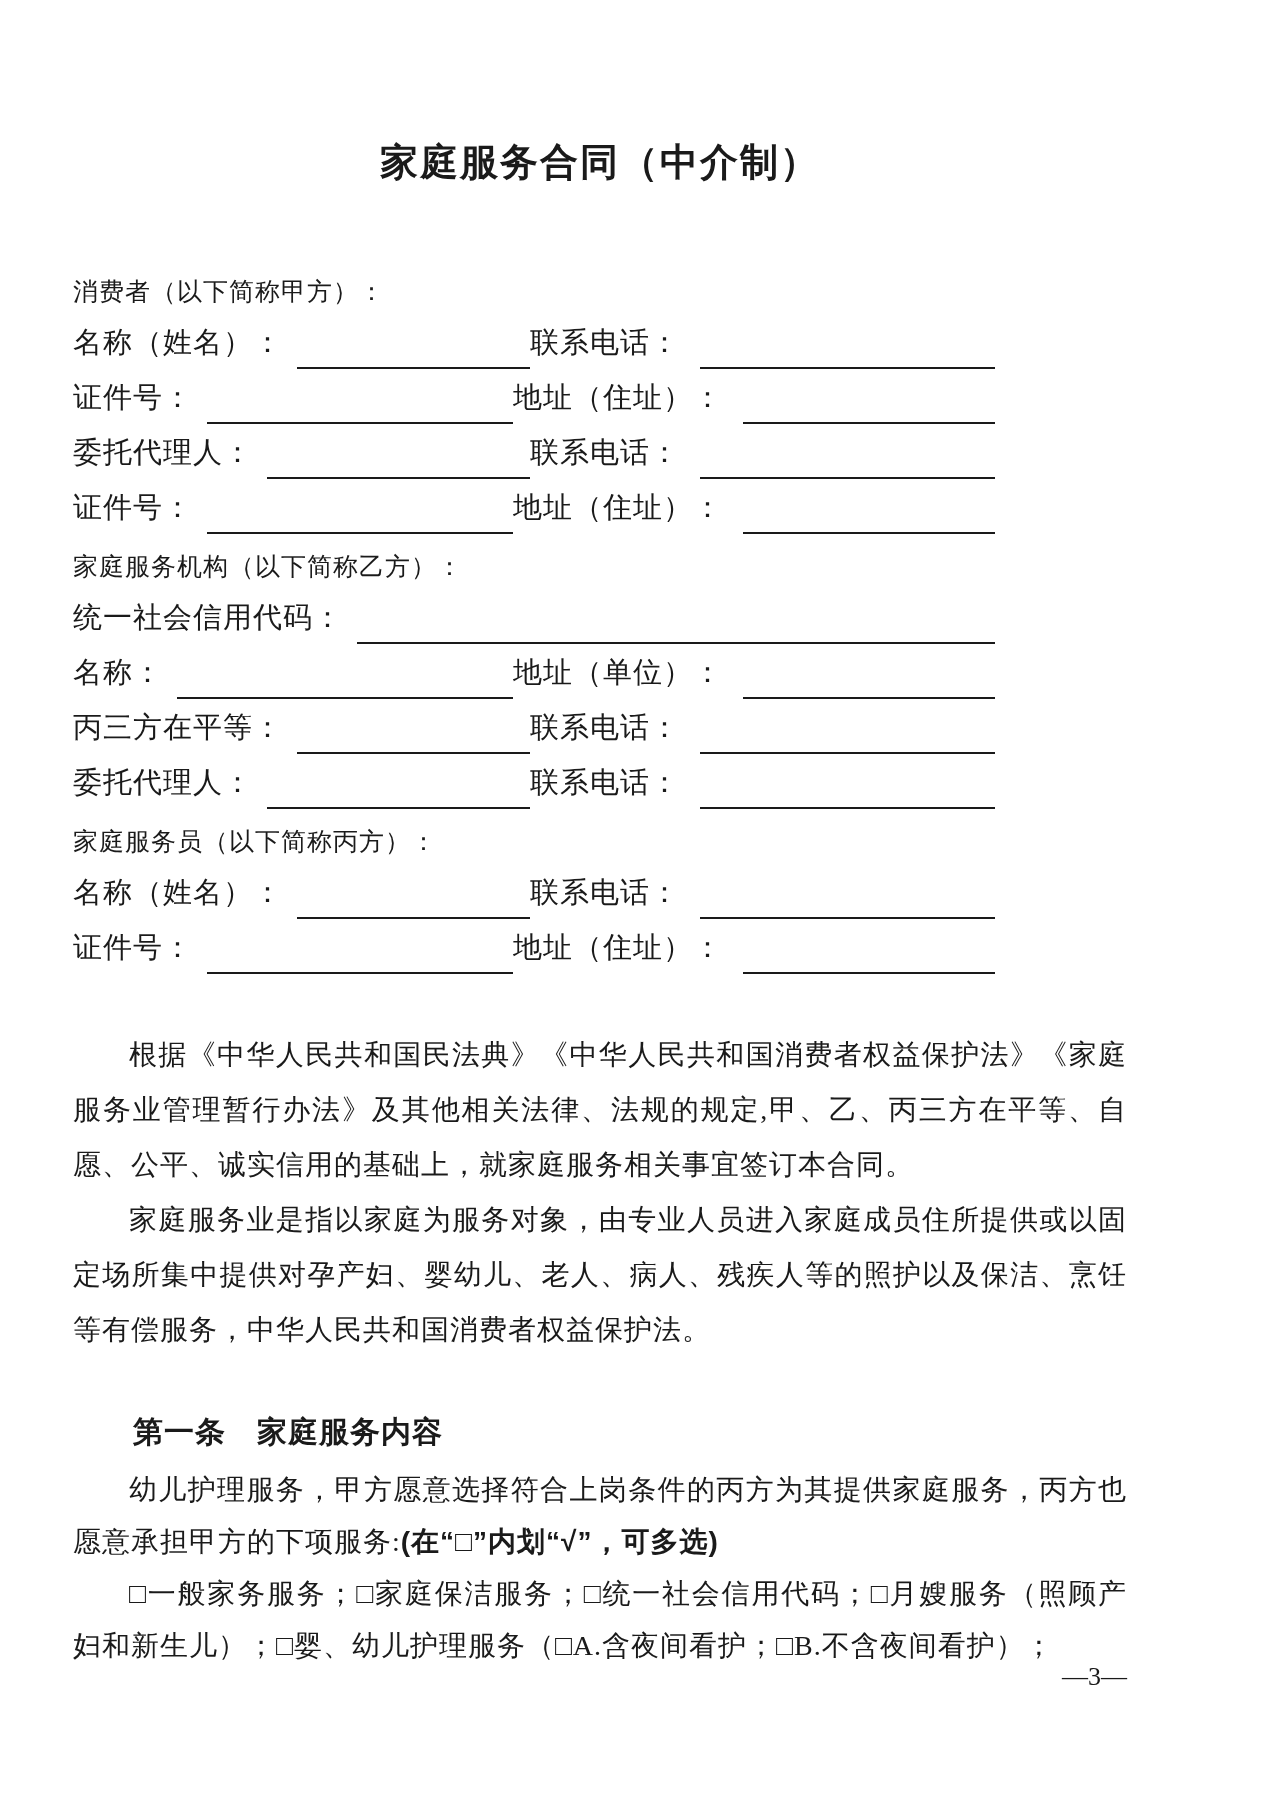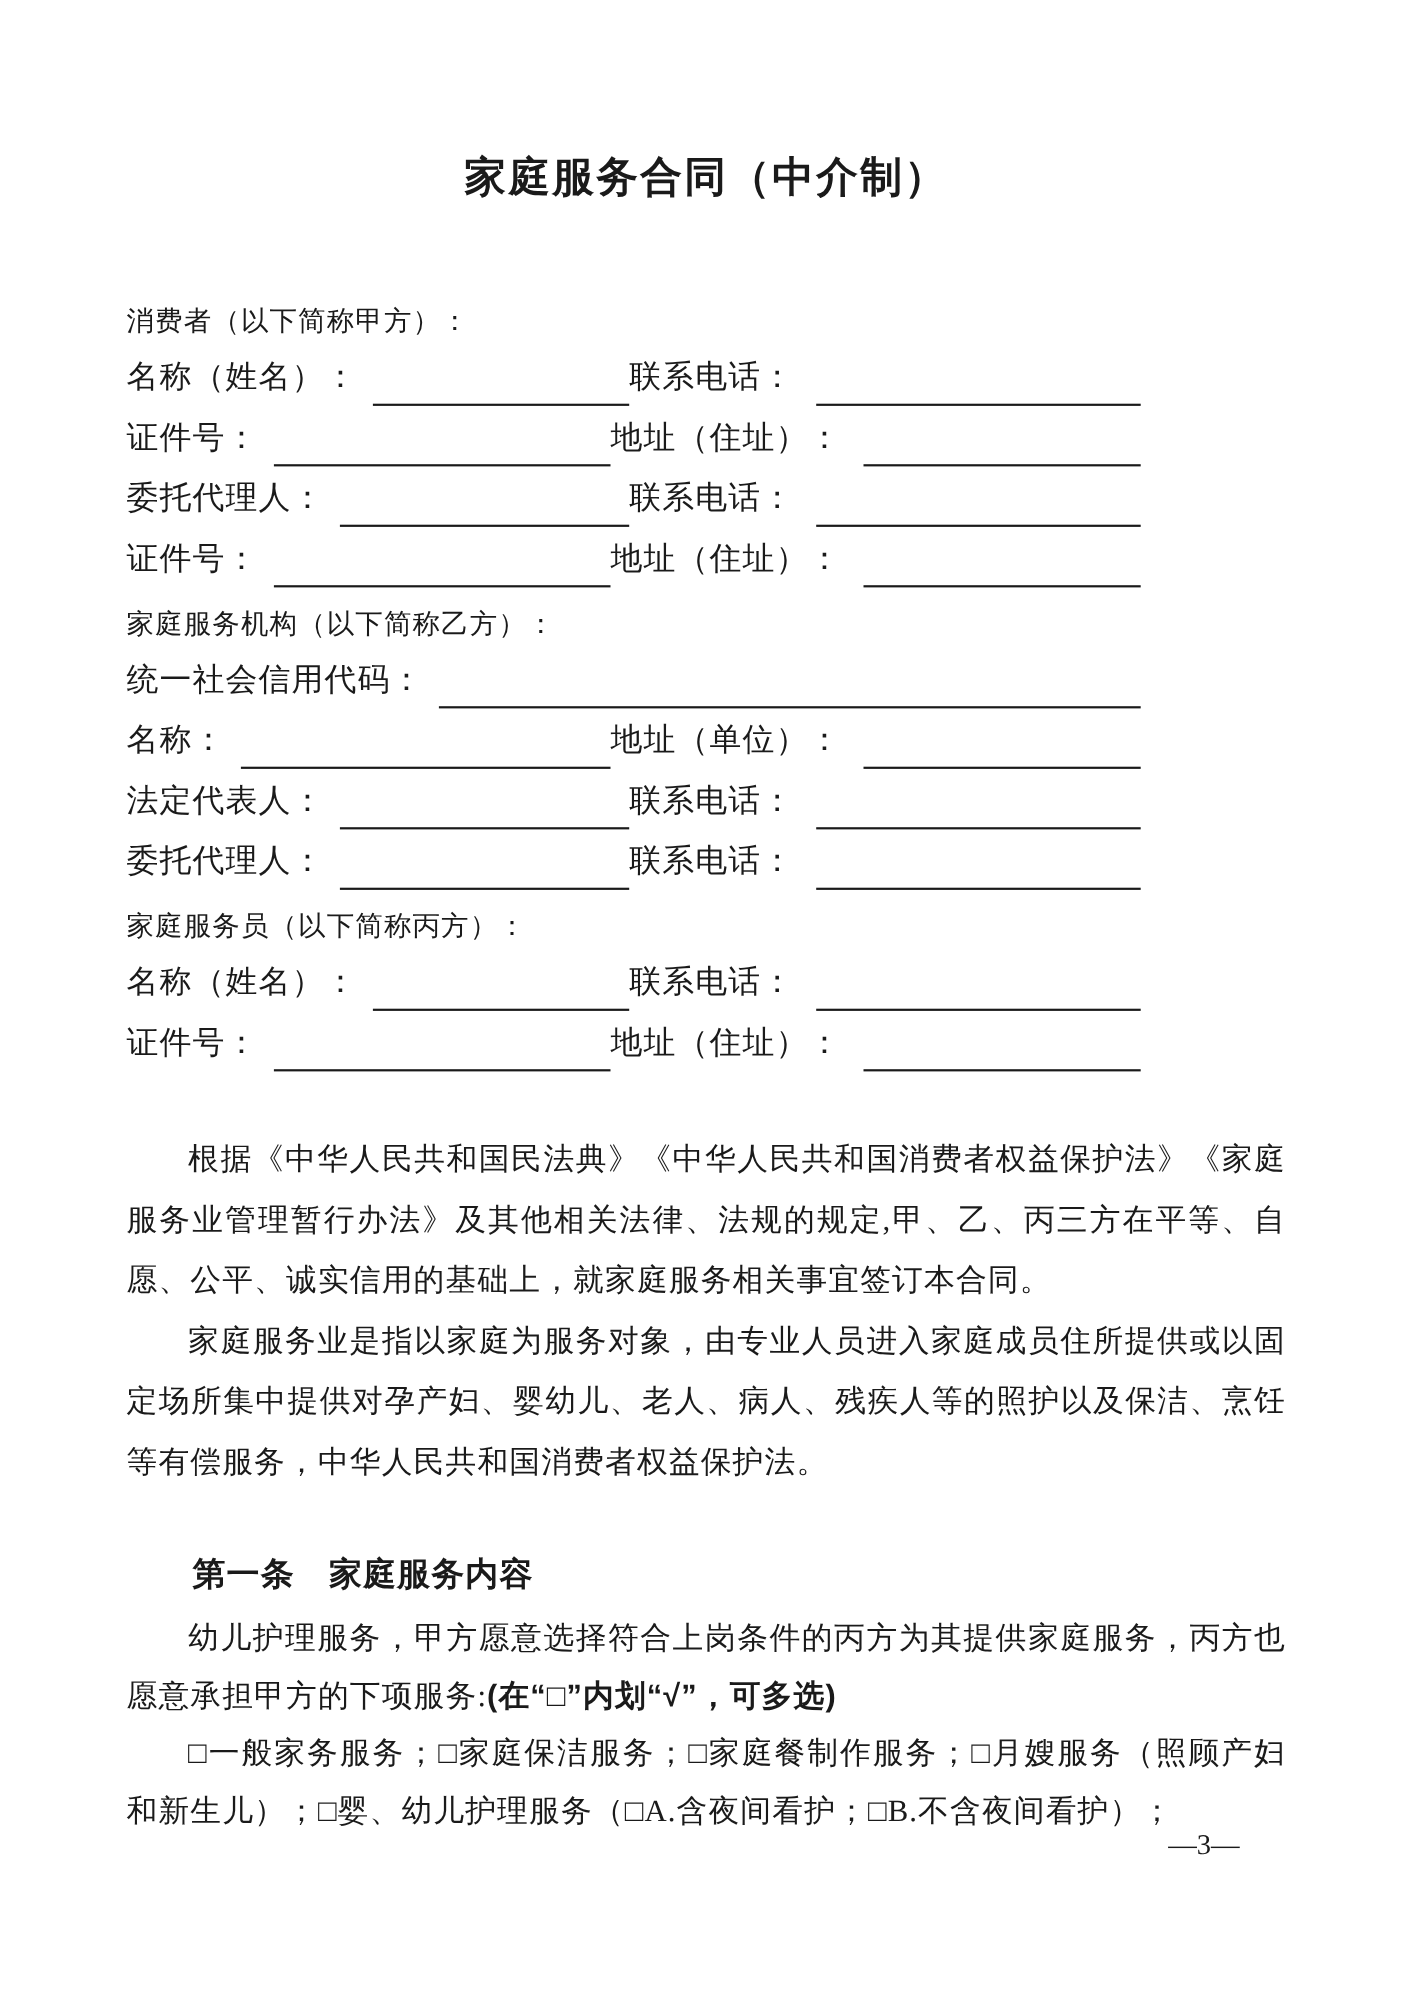--- a/index.html
+++ b/index.html
@@ -10,21 +10,21 @@
   .page {
     position: relative;
     width: 1280px;
     height: 1811px;
     background: #ffffff;
     color: #1a1a1a;
     font-family: "Liberation Serif", "DejaVu Serif", serif;
     overflow: hidden;
   }
   .content {
-    margin-left: 115px;
+    margin-left: 73px;
     width: 1054px;
   }
   .doc-title {
     margin-top: 140px;
     text-align: center;
     font-size: 38px;
     font-weight: 700;
     letter-spacing: 2px;
     line-height: 1.2;
   }
@@ -159,21 +159,21 @@
       </div>
 
       <div class="form-row">
         <span>名称：</span>
         <span class="u u1"></span>
         <span>地址（单位）：</span>
         <span class="u u2 narrow"></span>
       </div>
 
       <div class="form-row">
-        <span>法定代表人：</span>
+        <span>丙三方在平等：</span>
         <span class="u u1"></span>
         <span>联系电话：</span>
         <span class="u u2"></span>
       </div>
 
       <div class="form-row">
         <span>委托代理人：</span>
         <span class="u u1"></span>
         <span>联系电话：</span>
         <span class="u u2"></span>
@@ -200,19 +200,19 @@
     </div>
 
     <div class="preamble">
       <p class="para">根据《中华人民共和国民法典》《中华人民共和国消费者权益保护法》《家庭服务业管理暂行办法》及其他相关法律、法规的规定,甲、乙、丙三方在平等、自愿、公平、诚实信用的基础上，就家庭服务相关事宜签订本合同。</p>
       <p class="para">家庭服务业是指以家庭为服务对象，由专业人员进入家庭成员住所提供或以固定场所集中提供对孕产妇、婴幼儿、老人、病人、残疾人等的照护以及保洁、烹饪等有偿服务，中华人民共和国消费者权益保护法。</p>
     </div>
 
     <div class="article">
       <div class="article-heading">第一条　家庭服务内容</div>
       <p class="para article-intro"><span>幼儿护理服务，甲方愿意选择符合上岗条件的丙方为其提供家庭服务，丙方也愿意承担甲方的下项服务:</span><span class="note-bold">(在“□”内划“√”，可多选)</span></p>
-      <p class="para">□一般家务服务；□家庭保洁服务；□家庭餐制作服务；□月嫂服务（照顾产妇和新生儿）；□婴、幼儿护理服务（□A.含夜间看护；□B.不含夜间看护）；</p>
+      <p class="para">□一般家务服务；□家庭保洁服务；□统一社会信用代码；□月嫂服务（照顾产妇和新生儿）；□婴、幼儿护理服务（□A.含夜间看护；□B.不含夜间看护）；</p>
     </div>
 
   </div>
 
   <div class="page-number">—3—</div>
 </div>
 
 </body></html>

